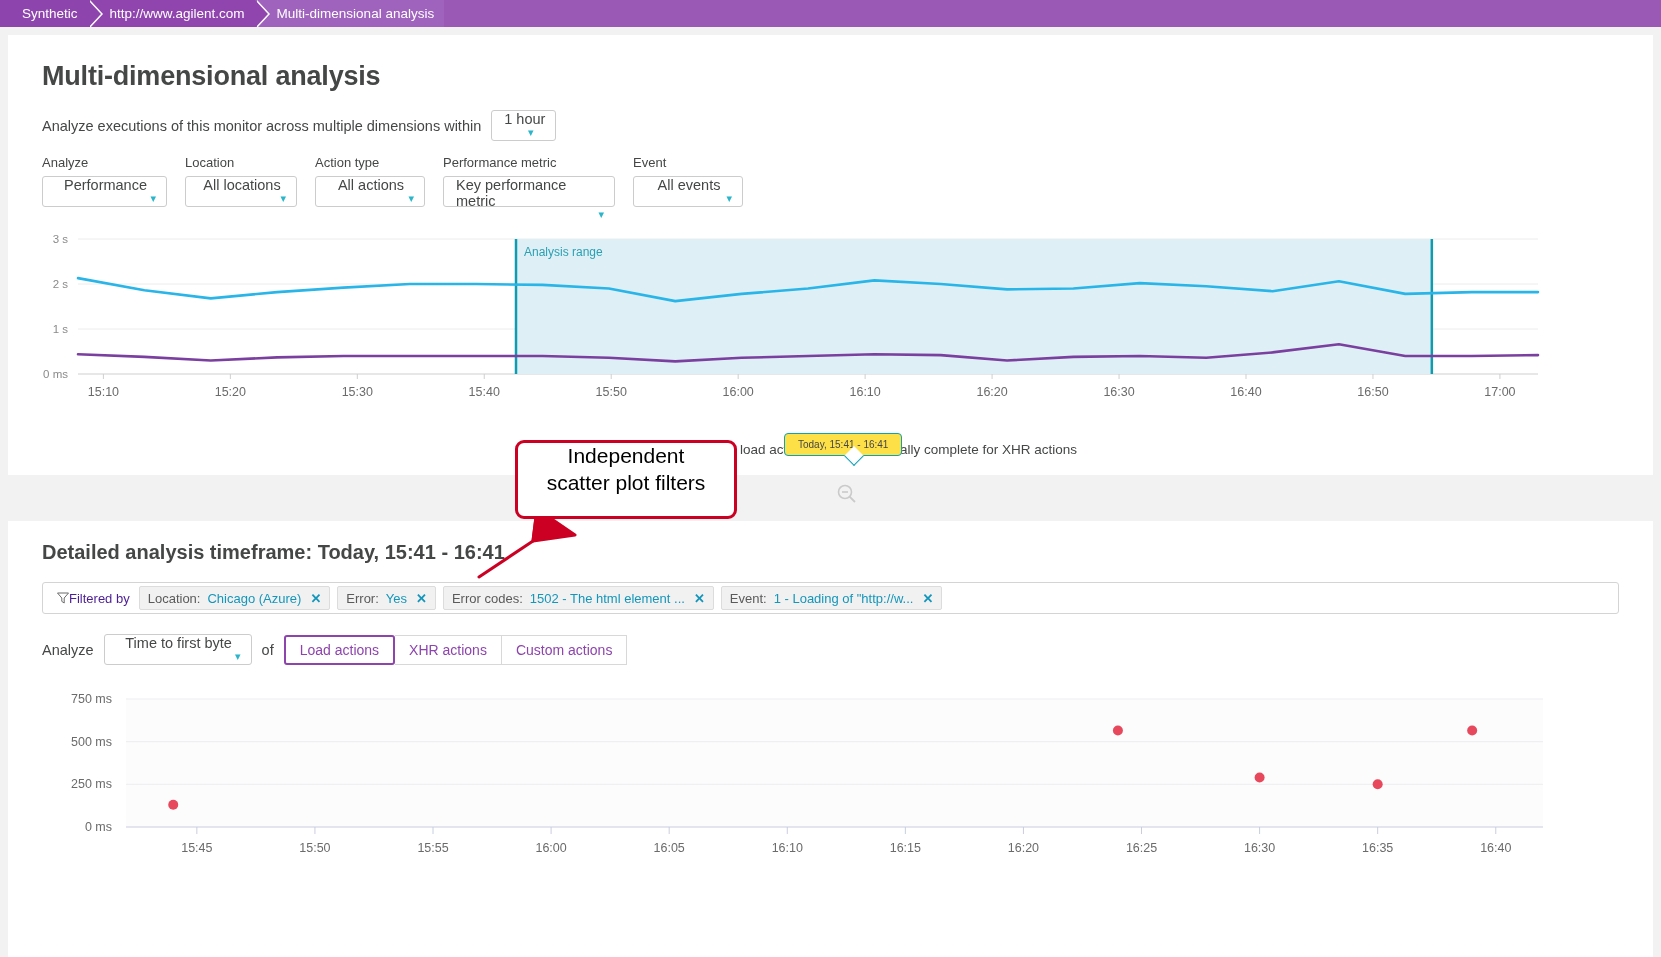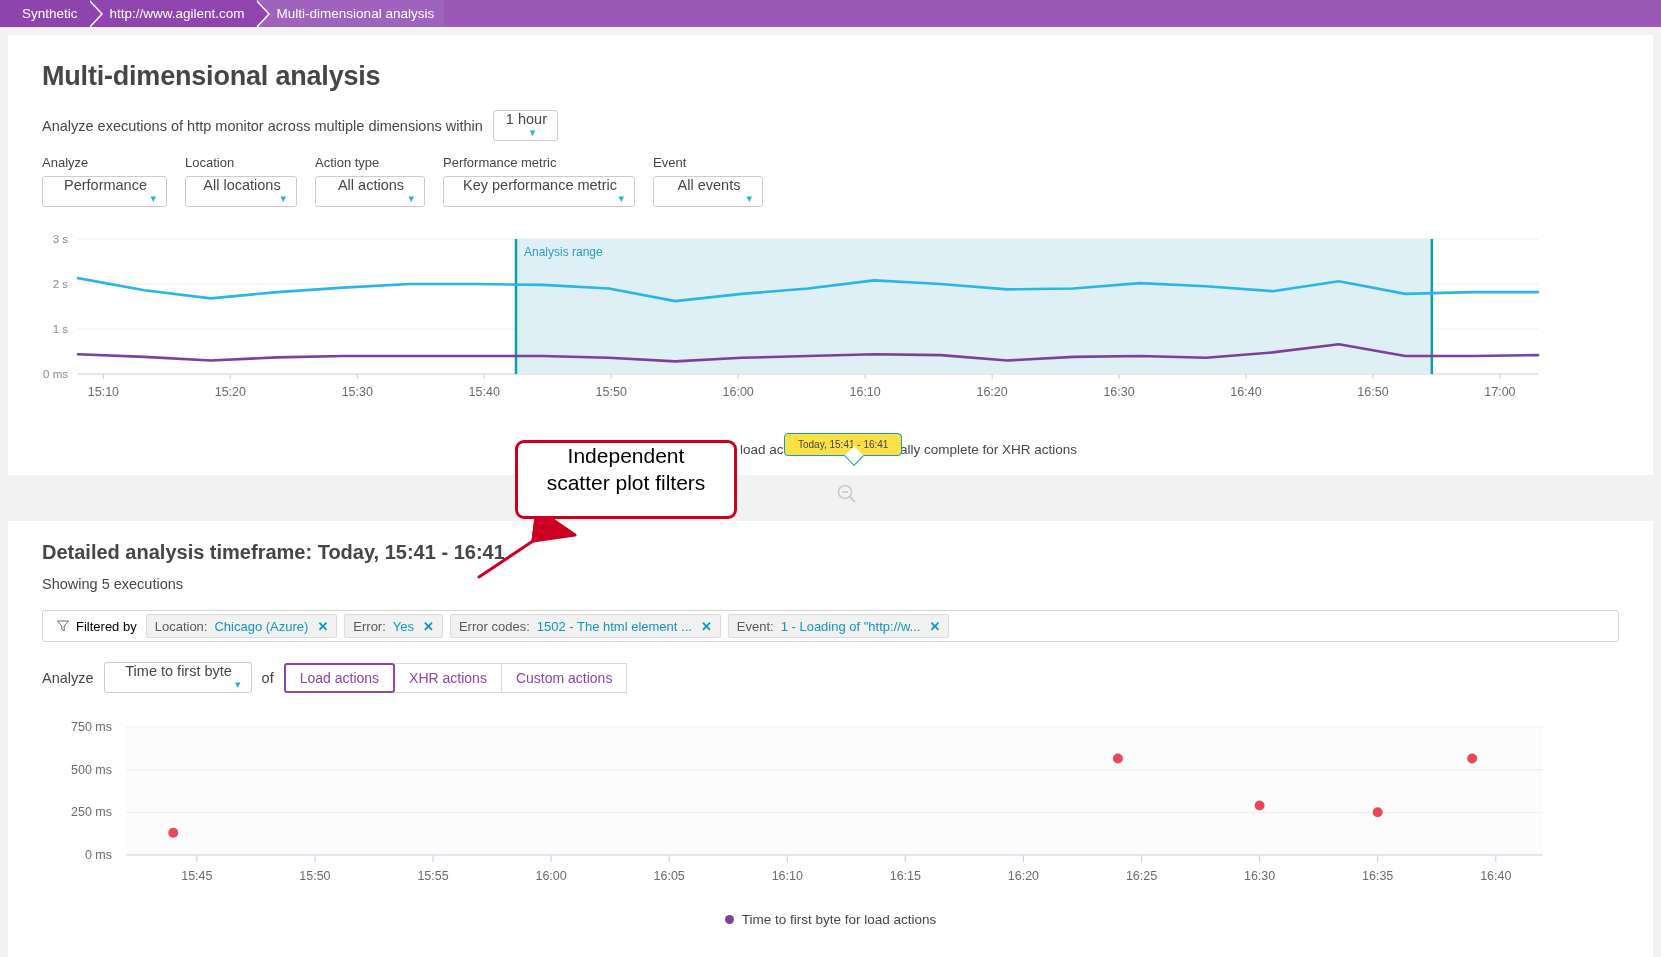--- a/index.html
+++ b/index.html
@@ -202,23 +202,22 @@
     background: #ffffff;
     height: 32px;
     display: flex;
     align-items: center;
     padding: 0 8px;
     box-sizing: border-box;
   }
   .filtered-by {
     display: flex;
     align-items: center;
-    gap: 7px;
     font-size: 13px;
-    color: #000000;
+    color: #4c1d95;
     padding: 0 9px 0 6px;
     white-space: nowrap;
   }
   .chip {
     display: flex;
     align-items: center;
     gap: 7px;
     background: #f1f1f1;
     border: 1px solid #dcdcdc;
     border-radius: 2px;
@@ -315,21 +314,21 @@
   <div class="crumb c3">
     <span>Multi-dimensional analysis</span>
   </div>
 </div>
 
 <div class="panel panel-top">
 
   <h1 class="page-title">Multi-dimensional analysis</h1>
 
   <div class="intro-row">
-    <span class="label">Analyze executions of http monitor across multiple dimensions within</span>
+    <span class="label">Analyze executions of this monitor across multiple dimensions within</span>
     <span class="select">
       <span>1 hour</span>
       <span class="caret">▾</span>
     </span>
   </div>
 
   <div class="filters-row">
     <div class="filter-group">
       <div class="flabel">Analyze</div>
       <div class="select" style="width:125px">
@@ -346,21 +345,21 @@
     </div>
     <div class="filter-group">
       <div class="flabel">Action type</div>
       <div class="select" style="width:110px">
         <span>All actions</span>
         <span class="caret" style="margin-left:auto">▾</span>
       </div>
     </div>
     <div class="filter-group">
       <div class="flabel">Performance metric</div>
-      <div class="select" style="width:192px">
+      <div class="select" style="width:172px">
         <span>Key performance metric</span>
         <span class="caret" style="margin-left:auto">▾</span>
       </div>
     </div>
     <div class="filter-group">
       <div class="flabel">Event</div>
       <div class="select" style="width:110px">
         <span>All events</span>
         <span class="caret" style="margin-left:auto">▾</span>
       </div>
@@ -429,21 +428,20 @@
       <circle cx="9" cy="9" r="6.5" fill="none" stroke="#9a9a9a" stroke-width="1.6"></circle>
       <line x1="6" y1="9" x2="12" y2="9" stroke="#9a9a9a" stroke-width="1.6"></line>
       <line x1="13.6" y1="13.6" x2="19" y2="19" stroke="#9a9a9a" stroke-width="1.8"></line>
     </svg>
   </span>
 </div>
 
 <div class="panel panel-bottom">
 
   <h2 class="detail-title">Detailed analysis timeframe: Today, 15:41 - 16:41</h2>
-  <div class="showing">Showing 5 executions</div>
 
   <div class="chips-bar">
     <span class="filtered-by">
       <svg width="12" height="12" viewBox="0 0 12 12">
         <polygon points="0.5,1 11.5,1 7.2,6 7.2,11 4.8,9.4 4.8,6" fill="none" stroke="#6b6b6b" stroke-width="1"></polygon>
       </svg>
       <span>Filtered by</span>
     </span>
 
     <span class="chip">
@@ -521,26 +519,20 @@
         <line x1="1487.7666666666667" y1="140" x2="1487.7666666666667" y2="147" stroke="#c8cede" stroke-width="1"></line>
         <text x="1487.7666666666667" y="165" fill="#6b6b6b" font-size="12.5" text-anchor="middle" font-family="&quot;Liberation Sans&quot;, sans-serif">16:40</text>
         <circle cx="165.23333333333335" cy="117.81333333333333" r="5" fill="#e8485c"></circle>
         <circle cx="1109.9" cy="43.57333333333334" r="5" fill="#e8485c"></circle>
         <circle cx="1251.6" cy="90.50666666666666" r="5" fill="#e8485c"></circle>
         <circle cx="1369.6833333333334" cy="97.33333333333334" r="5" fill="#e8485c"></circle>
         <circle cx="1464.15" cy="43.57333333333334" r="5" fill="#e8485c"></circle>
       </svg>
   </div>
 
-  <div class="legend">
-    <div class="legend-item">
-      <span class="legend-dot" id="sdot" style="background: rgb(123, 63, 160);"></span>
-      <span>Time to first byte for load actions</span>
-    </div>
-  </div>
 </div>
 
 <svg class="callout-tail" width="290" height="80" viewBox="0 0 290 80">
   <path d="M 72 4 L 68 36 L 14 72" fill="none" stroke="#cc0022" stroke-width="3" stroke-linejoin="round" stroke-linecap="round"></path>
   <path d="M 72 4 L 110 30 L 68 36 Z" fill="#cc0022" stroke="#cc0022" stroke-width="3" stroke-linejoin="round"></path>
 </svg>
 <div class="callout">
   <span>
     <span>Independent</span><br>
     <span>scatter plot filters</span>

